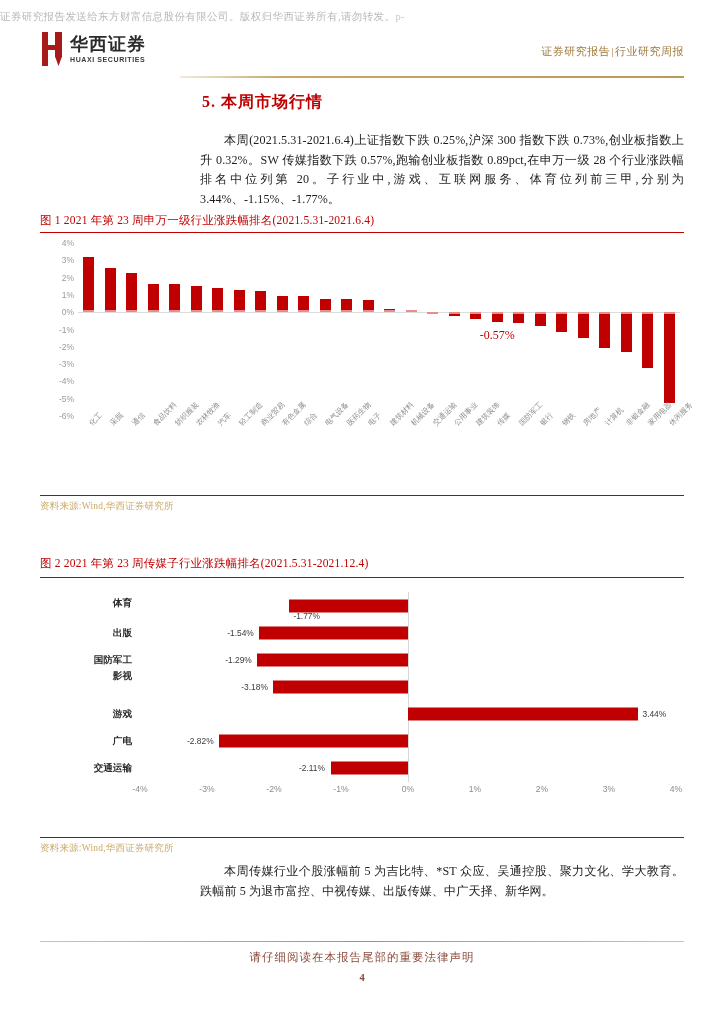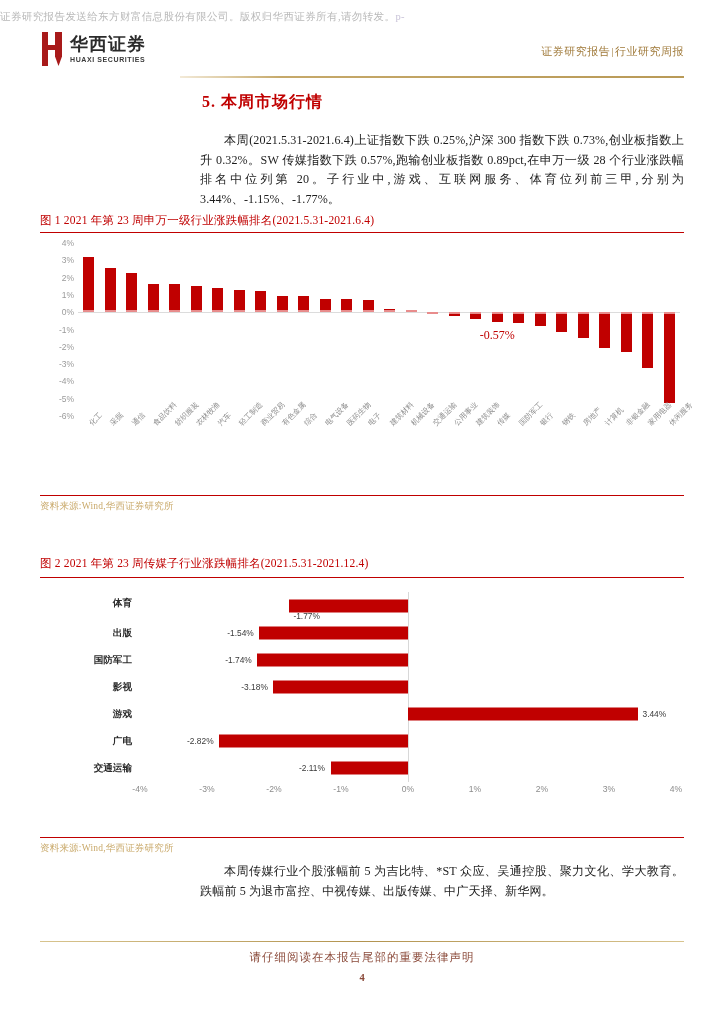--- a/index.html
+++ b/index.html
@@ -325,21 +325,21 @@
 <div class="fig-rule" style="top:577px"></div>
 
 <div id="fig2">
   <div class="h-plot">
     <div class="h-axis-v" style="left: 268px;"></div>
   <div class="h-bar" title="体育 -1.77%" style="top: 13.5714px; left: 149.41px; width: 118.59px;"></div>
       <div class="h-val" style="top: 24px; left: 117.41px; margin-left: 36px;">-1.77%</div>
       <div class="h-bar" title="出版 -2.22%" style="top: 40.7143px; left: 119.26px; width: 148.74px;"></div>
       <div class="h-val" style="top: 40.7143px; left: 87.26px;">-1.54%</div>
       <div class="h-bar" title="广告营销 -2.25%" style="top: 67.8571px; left: 117.25px; width: 150.75px;"></div>
-      <div class="h-val" style="top: 67.8571px; left: 85.25px;">-1.74%</div>
+      <div class="h-val" style="top: 67.8571px; left: 85.25px;">-1.29%</div>
       <div class="h-bar" title="影视 -2.01%" style="top: 95px; left: 133.33px; width: 134.67px;"></div>
       <div class="h-val" style="top: 95px; left: 101.33px;">-3.18%</div>
       <div class="h-bar" title="游戏 3.44%" style="top: 122.143px; left: 268px; width: 230.48px;"></div>
       <div class="h-val" style="top: 122.143px; left: 502.48px;">3.44%</div>
       <div class="h-bar" title="广电 -2.82%" style="top: 149.286px; left: 79.06px; width: 188.94px;"></div>
       <div class="h-val" style="top: 149.286px; left: 47.06px;">-2.82%</div>
       <div class="h-bar" title="互联网服务 -1.15%" style="top: 176.429px; left: 190.95px; width: 77.05px;"></div>
       <div class="h-val" style="top: 176.429px; left: 158.95px;">-2.11%</div>
     </div>
   <div class="h-xticks">
@@ -349,21 +349,21 @@
       <div style="left: 201px;">-1%</div>
       <div style="left: 268px;">0%</div>
       <div style="left: 335px;">1%</div>
       <div style="left: 402px;">2%</div>
       <div style="left: 469px;">3%</div>
       <div style="left: 536px;">4%</div>
     </div>
 <div class="h-cat" style="top: 11px; font-family: Liberation Mono, monospace;">体育</div>
     <div class="h-cat" style="top: 40.7143px;">出版</div>
     <div class="h-cat" style="top: 67.8571px;">国防军工</div>
-    <div class="h-cat" style="top: 95px;">影视</div>
+    <div class="h-cat" style="top: 84px;">影视</div>
     <div class="h-cat" style="top: 122.143px;">游戏</div>
     <div class="h-cat" style="top: 149.286px;">广电</div>
     <div class="h-cat" style="top: 176.429px;">交通运输</div>
   </div>
 
 <div class="src-rule" style="top:837px"></div>
 <div class="fig-source" style="top:842px">资料来源:Wind,华西证券研究所</div>
 
 <div class="para" id="para-stocks">本周传媒行业个股涨幅前 5 为吉比特、*ST 众应、吴通控股、聚力文化、学大教育。跌幅前 5 为退市富控、中视传媒、出版传媒、中广天择、新华网。</div>
 

